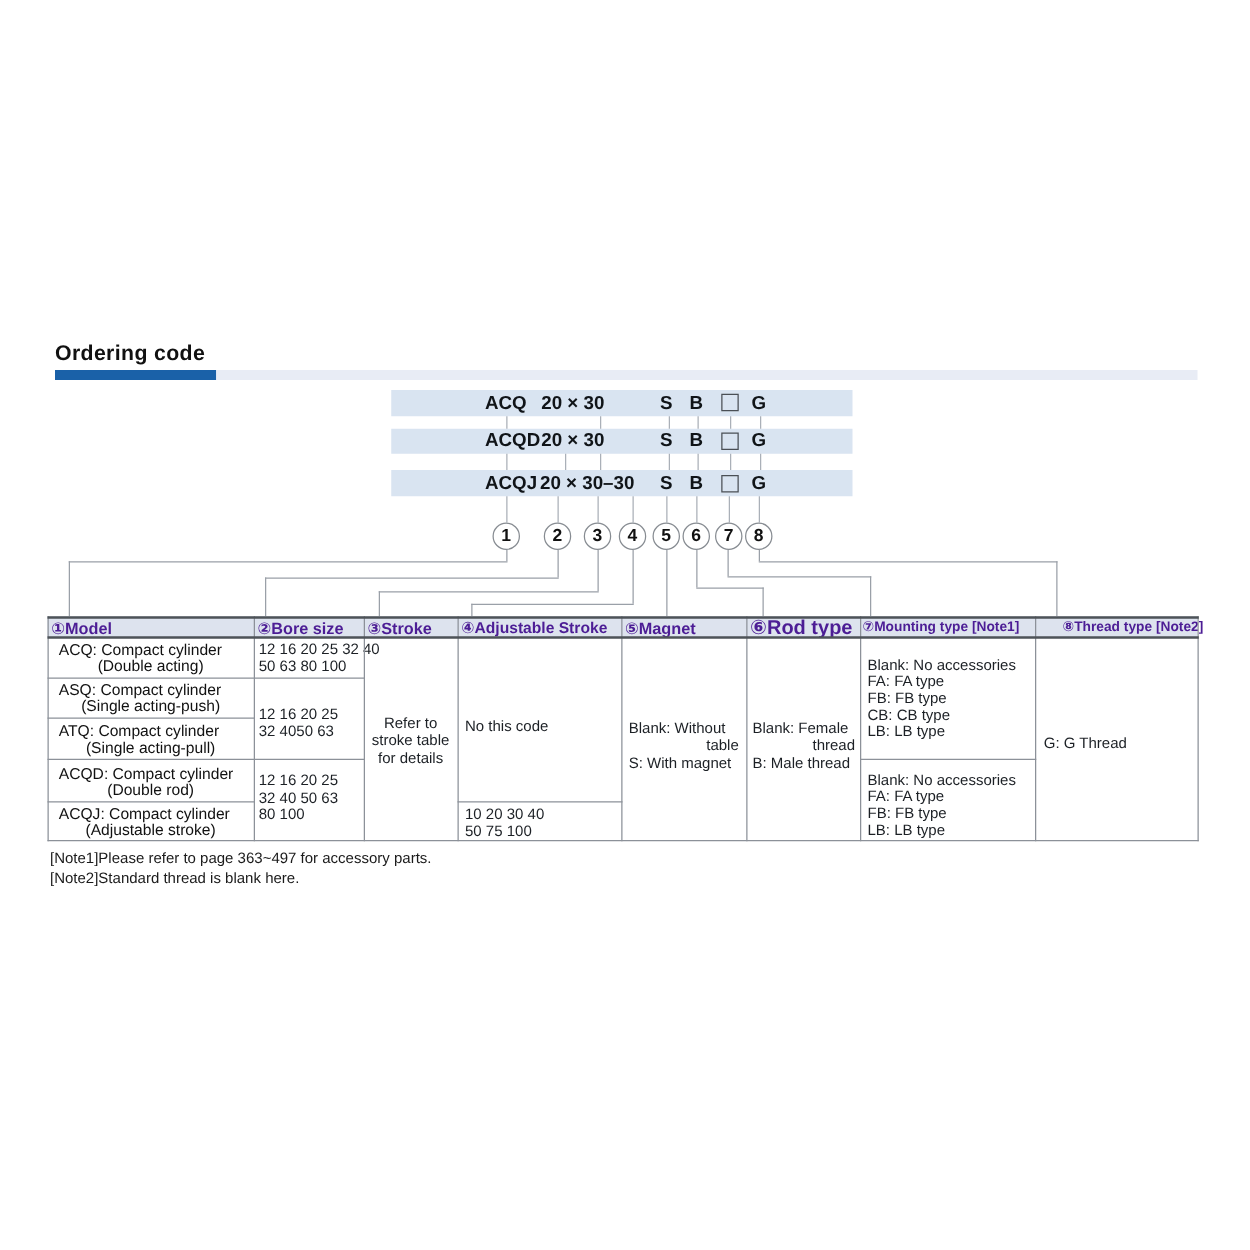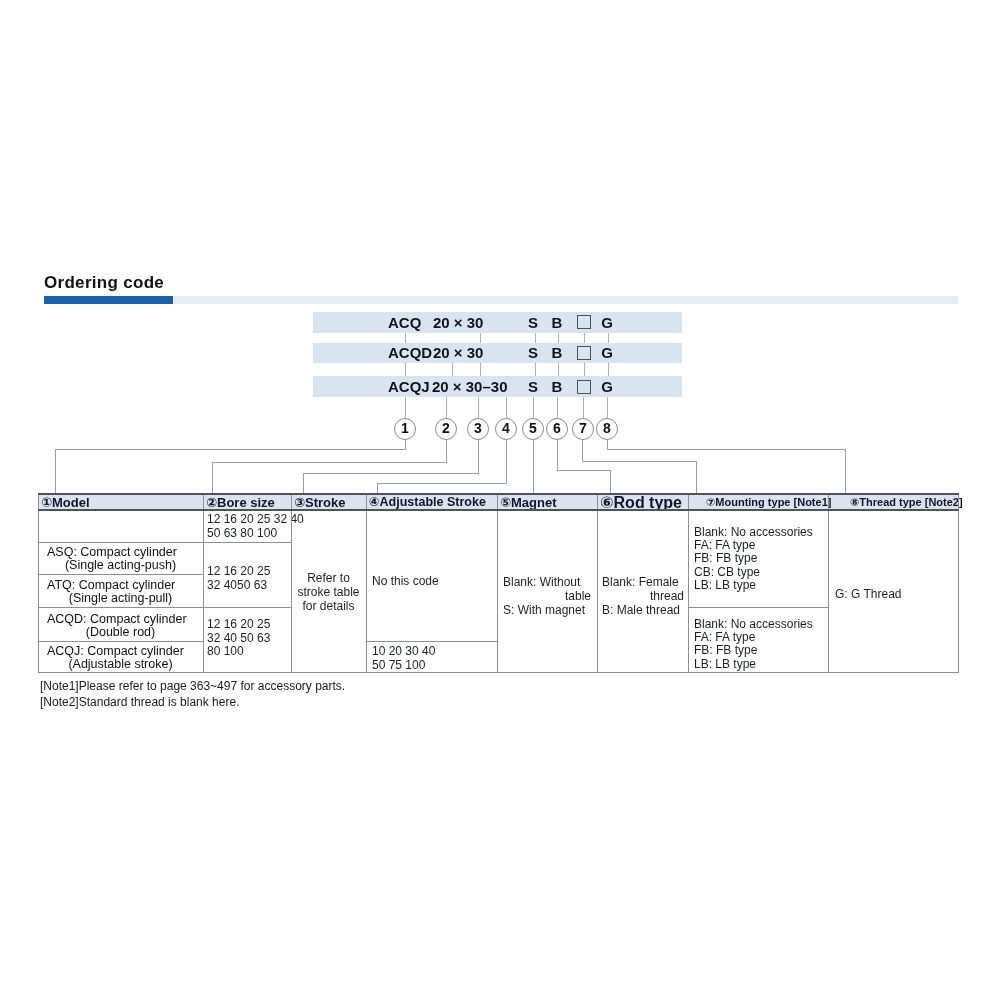--- a/index.html
+++ b/index.html
@@ -7,21 +7,21 @@
           font-family:"Liberation Sans","DejaVu Sans",sans-serif;color:#111;overflow:hidden;}
   .abs{position:absolute;}
   .line{position:absolute;background:#9aa0a8;}
   .band{position:absolute;left:313px;width:369px;background:#d9e4f1;}
   .band span{position:absolute;font-weight:bold;font-size:15px;color:#101418;white-space:nowrap;}
   .ctr{text-align:center;}
   .optbox{position:absolute;width:12px;height:12px;border:1.6px solid #4a4f55;background:transparent;}
   .circle{position:absolute;width:22px;height:22px;border:1.5px solid #878c92;border-radius:50%;
           background:#fff;box-sizing:border-box;text-align:center;line-height:19px;
           font-weight:bold;font-size:14px;color:#111;}
-  .hcell{position:absolute;height:16px;line-height:17px;font-weight:bold;color:#0f172a;white-space:nowrap;overflow:hidden;}
+  .hcell{position:absolute;height:16px;line-height:17px;font-weight:bold;color:#4c1d95;white-space:nowrap;overflow:hidden;}
   .tcell{position:absolute;font-size:12px;color:#1c2025;white-space:nowrap;}
   .tl{position:absolute;left:0;width:100%;}
   .titlebar-d{position:absolute;background:#1a61a8;}
   .titlebar-l{position:absolute;background:#e8ecf5;}
   .note{position:absolute;font-size:12px;color:#1a1a1a;white-space:nowrap;}
   .m1{position:absolute;left:8px;font-size:12.5px;white-space:nowrap;}
   .m2{position:absolute;left:0;width:100%;text-align:center;font-size:12.5px;white-space:nowrap;}
 </style>
 </head>
 <body>
@@ -52,20 +52,24 @@
 
   <div class="band" style="top:376px;height:21px;">
     <span style="left:75px;line-height:21px;">ACQJ</span>
     <span style="left:119px;line-height:21px;">20 × 30–30</span>
     <span class="ctr" style="left:210px;width:20px;line-height:21px;">S</span>
     <span class="ctr" style="left:234px;width:20px;line-height:21px;">B</span>
     <div class="optbox" style="left:264px;top:4px;"></div>
     <span class="ctr" style="left:284px;width:20px;line-height:21px;">G</span>
   </div>
 
+  <div class="abs" style="left:39px;top:510px;width:163px;height:32px;">
+    <div class="m1" style="top:3px;">ACQ: Compact cylinder</div>
+    <div class="m2" style="top:16px;">(Double acting)</div>
+  </div>
   <div class="abs" style="left:39px;top:574px;width:163px;height:33px;">
     <div class="m1" style="top:4px;">ATQ: Compact cylinder</div>
     <div class="m2" style="top:17px;">(Single acting-pull)</div>
   </div>
   <div class="abs" style="left:39px;top:542px;width:163px;height:32px;">
     <div class="m1" style="top:3px;">ASQ: Compact cylinder</div>
     <div class="m2" style="top:16px;">(Single acting-push)</div>
   </div>
   <div class="abs" style="left:39px;top:607px;width:163px;height:34px;">
     <div class="m1" style="top:5px;">ACQD: Compact cylinder</div>
@@ -188,21 +192,21 @@
     <div class="line" style="left: 607px; top: 440px; width: 1px; height: 9px; background: rgb(154, 160, 168);"></div>
     <div class="line" style="left: 607px; top: 449px; width: 239px; height: 1px; background: rgb(154, 160, 168);"></div>
     <div class="line" style="left: 845px; top: 449px; width: 1px; height: 44px; background: rgb(154, 160, 168);"></div>
     <div class="line" style="left: 38px; top: 493px; width: 920px; height: 17px; background: rgb(221, 227, 238);"></div>
     <div class="hcell" style="left:41px;top:494px;width:160px;font-size:13px;">①Model</div>
     <div class="hcell" style="left:206px;top:494px;width:84px;font-size:13px;">②Bore size</div>
     <div class="hcell" style="left:294px;top:494px;width:71px;font-size:13px;">③Stroke</div>
     <div class="hcell" style="left:369px;top:494px;width:127px;font-size:12.5px;">④Adjustable Stroke</div>
     <div class="hcell" style="left:500px;top:494px;width:95px;font-size:13px;">⑤Magnet</div>
     <div class="hcell" style="left:600px;top:494px;width:87px;font-size:16px;">⑥Rod type</div>
-    <div class="hcell" style="left:690px;top:494px;width:137px;font-size:11px;margin-left:16px;">⑦Mounting type [Note1]</div>
+    <div class="hcell" style="left:690px;top:494px;width:137px;font-size:11px;">⑦Mounting type [Note1]</div>
     <div class="hcell" style="left:830px;top:494px;width:127px;font-size:11px;margin-left:20px;">⑧Thread type [Note2]</div>
     <div class="line" style="left: 38px; top: 493px; width: 1px; height: 180px; background: rgb(140, 145, 153);"></div>
     <div class="line" style="left: 203px; top: 493px; width: 1px; height: 180px; background: rgb(140, 145, 153);"></div>
     <div class="line" style="left: 291px; top: 493px; width: 1px; height: 180px; background: rgb(140, 145, 153);"></div>
     <div class="line" style="left: 366px; top: 493px; width: 1px; height: 180px; background: rgb(140, 145, 153);"></div>
     <div class="line" style="left: 497px; top: 493px; width: 1px; height: 180px; background: rgb(140, 145, 153);"></div>
     <div class="line" style="left: 597px; top: 493px; width: 1px; height: 180px; background: rgb(140, 145, 153);"></div>
     <div class="line" style="left: 688px; top: 493px; width: 1px; height: 180px; background: rgb(140, 145, 153);"></div>
     <div class="line" style="left: 828px; top: 493px; width: 1px; height: 180px; background: rgb(140, 145, 153);"></div>
     <div class="line" style="left: 958px; top: 493px; width: 1px; height: 180px; background: rgb(140, 145, 153);"></div>

